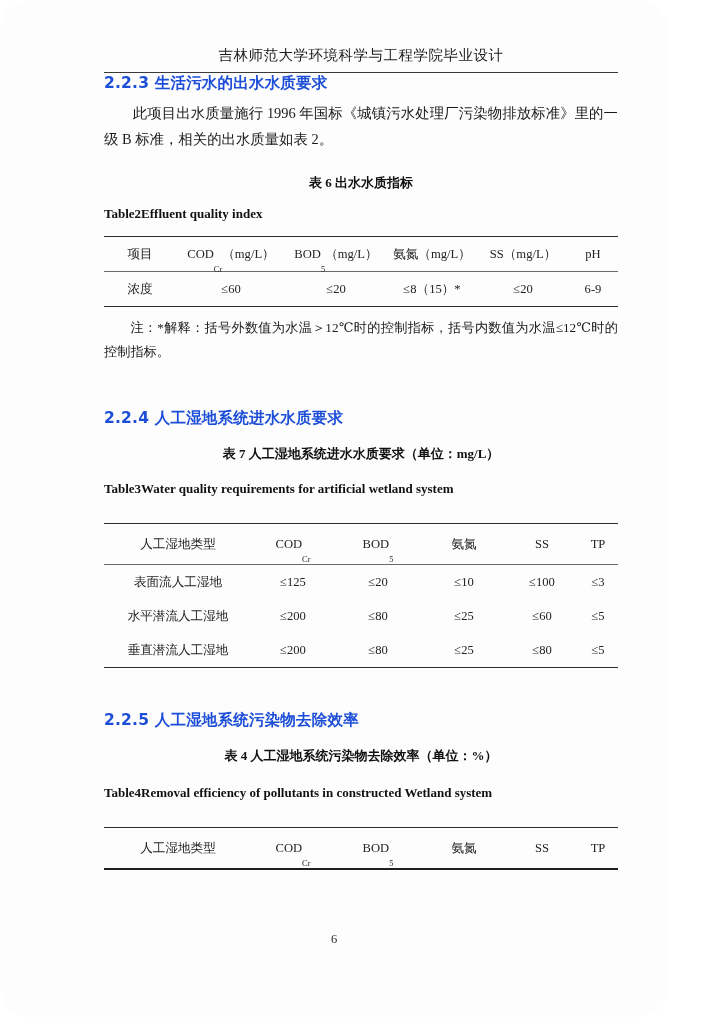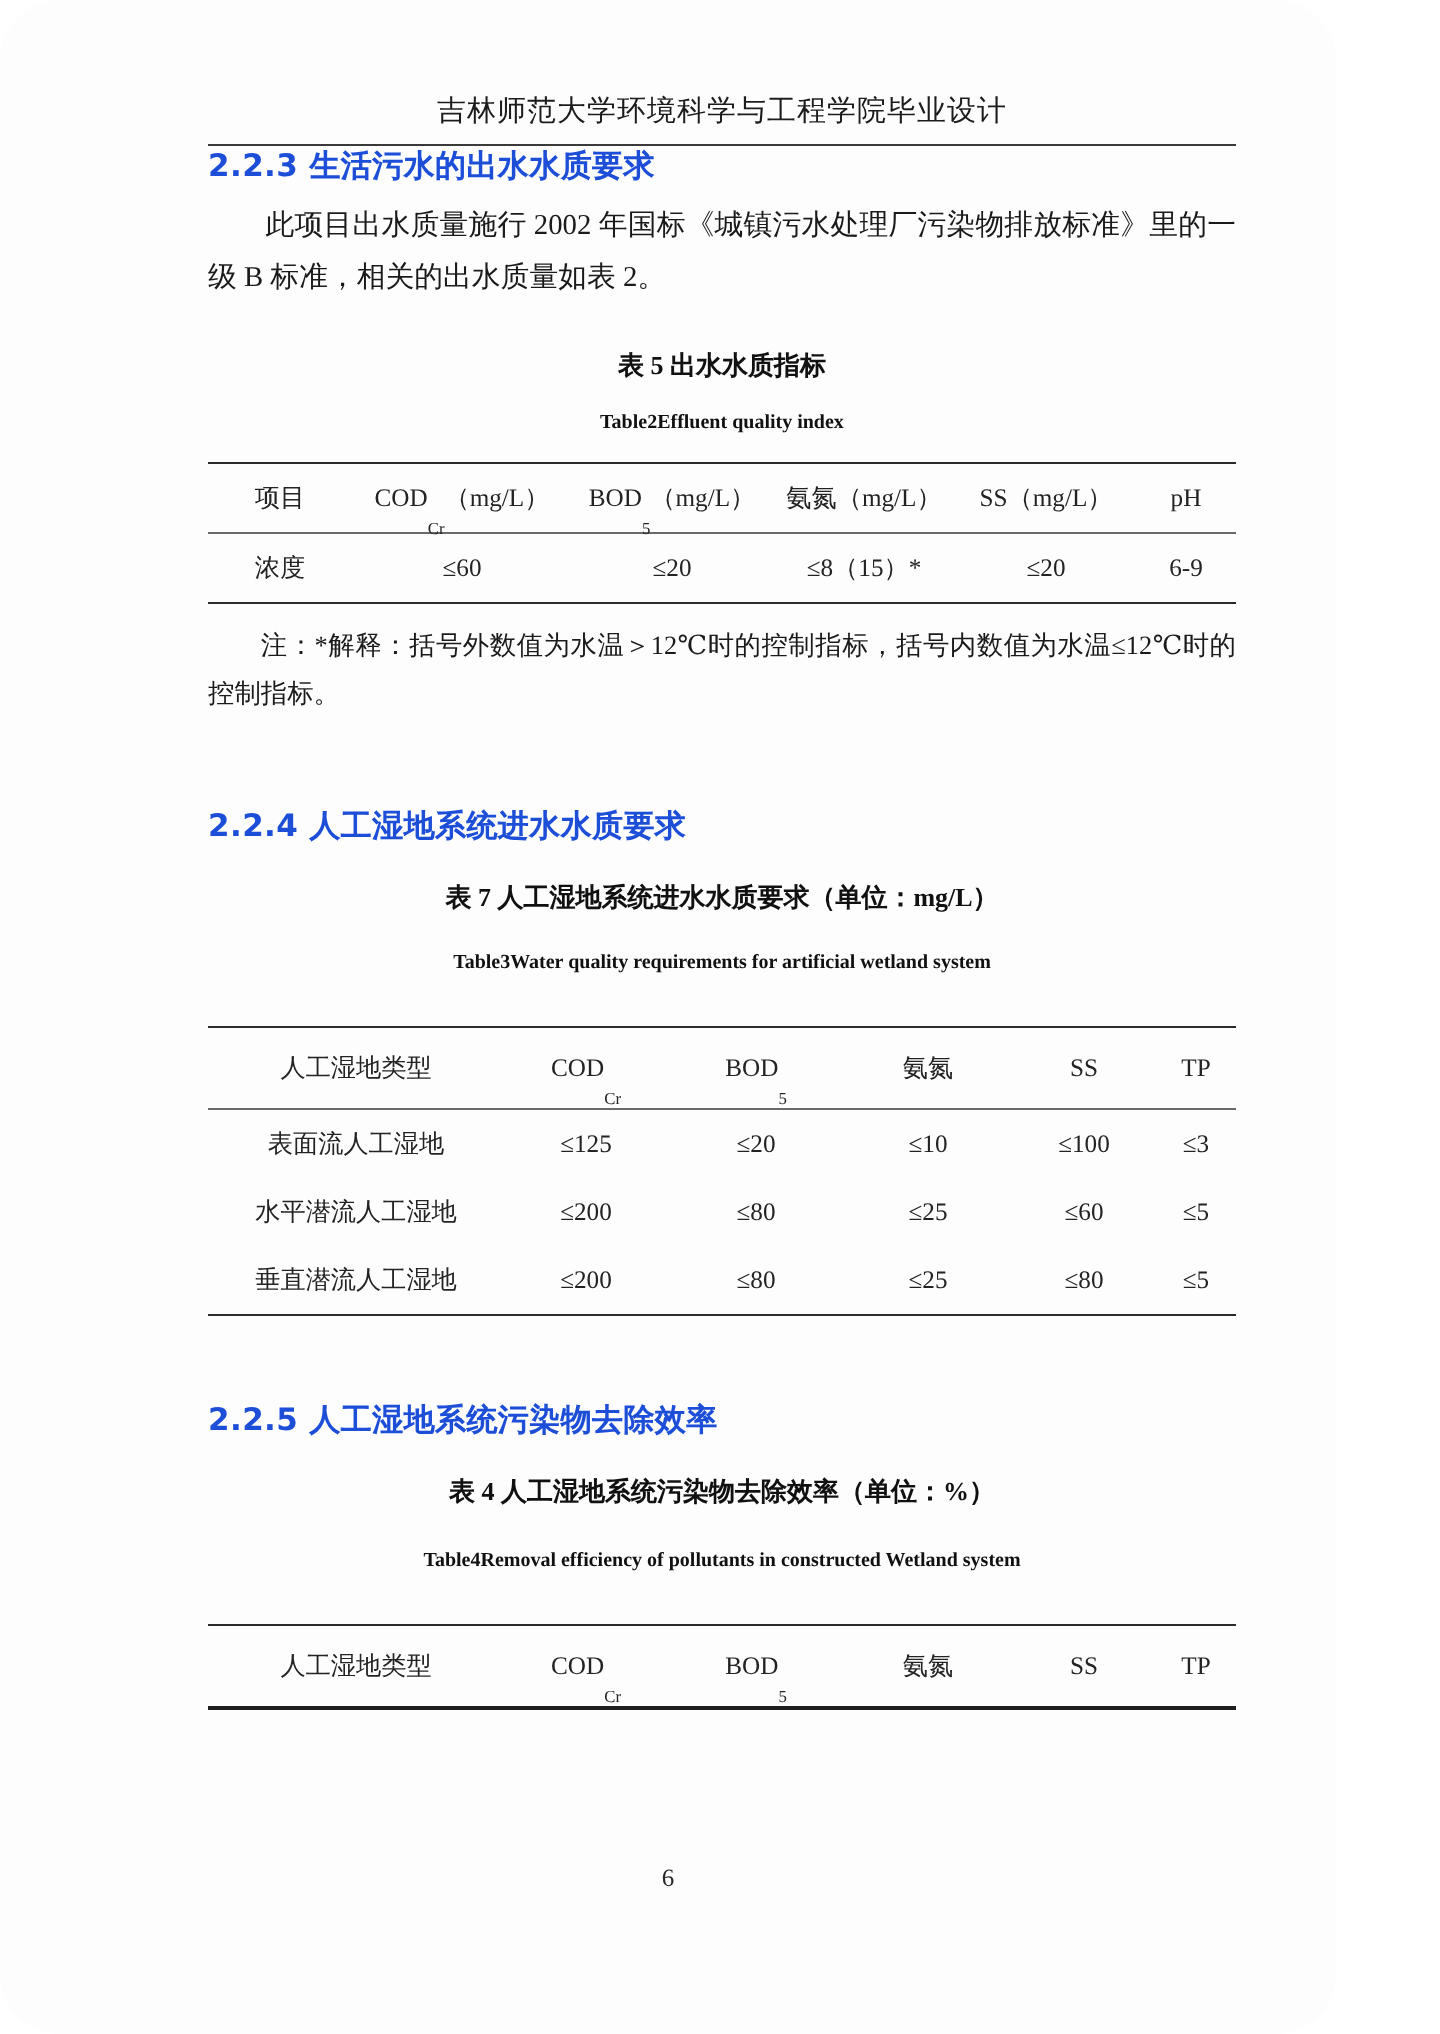--- a/index.html
+++ b/index.html
@@ -74,22 +74,22 @@
   }
 
   
   .cap-cn {
     text-align: center;
     font-size: 13px;
     font-weight: bold;
     color: #111;
   }
   .cap-en {
-    text-align: center;
-    font-size: 10px;
+    text-align: left;
+    font-size: 13px;
     font-weight: bold;
     color: #111;
   }
 
   
   table.doc-table {
     width: 514px;
     border-collapse: collapse;
     table-layout: fixed;
   }
@@ -132,25 +132,25 @@
 </head>
 <body>
 
 <div class="page">
   <div class="content">
 
     <div class="page-header">吉林师范大学环境科学与工程学院毕业设计</div>
     <div class="header-rule"></div>
 
     <h2 class="sec sec-2-2-3">2.2.3 生活污水的出水水质要求</h2>
-    <p class="body">此项目出水质量施行 2002 年国标《城镇污水处理厂污染物排放标准》里的一级 B 标准，相关的出水质量如表 2。</p>
+    <p class="body">此项目出水质量施行 1996 年国标《城镇污水处理厂污染物排放标准》里的一级 B 标准，相关的出水质量如表 2。</p>
 
     <div class="sp-a"></div>
 
-    <div class="cap-cn">表 5 出水水质指标</div>
+    <div class="cap-cn">表 6 出水水质指标</div>
 
     <div class="sp-c"></div>
 
     <div class="cap-en">Table2Effluent quality index</div>
 
     <div class="sp-c"></div>
 
     <table class="doc-table">
       <colgroup>
         <col style="width:72px">

